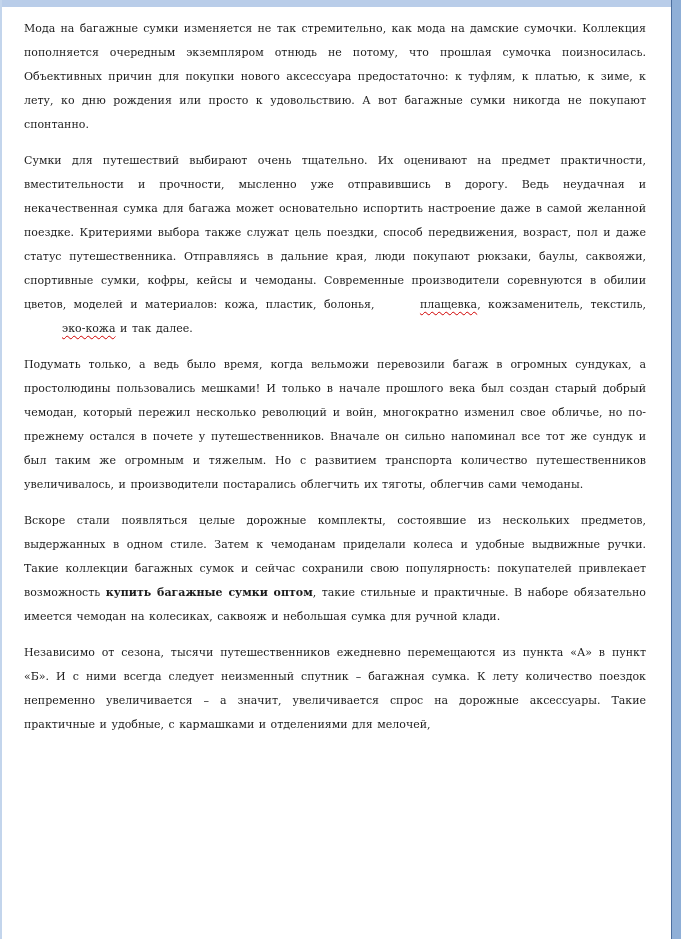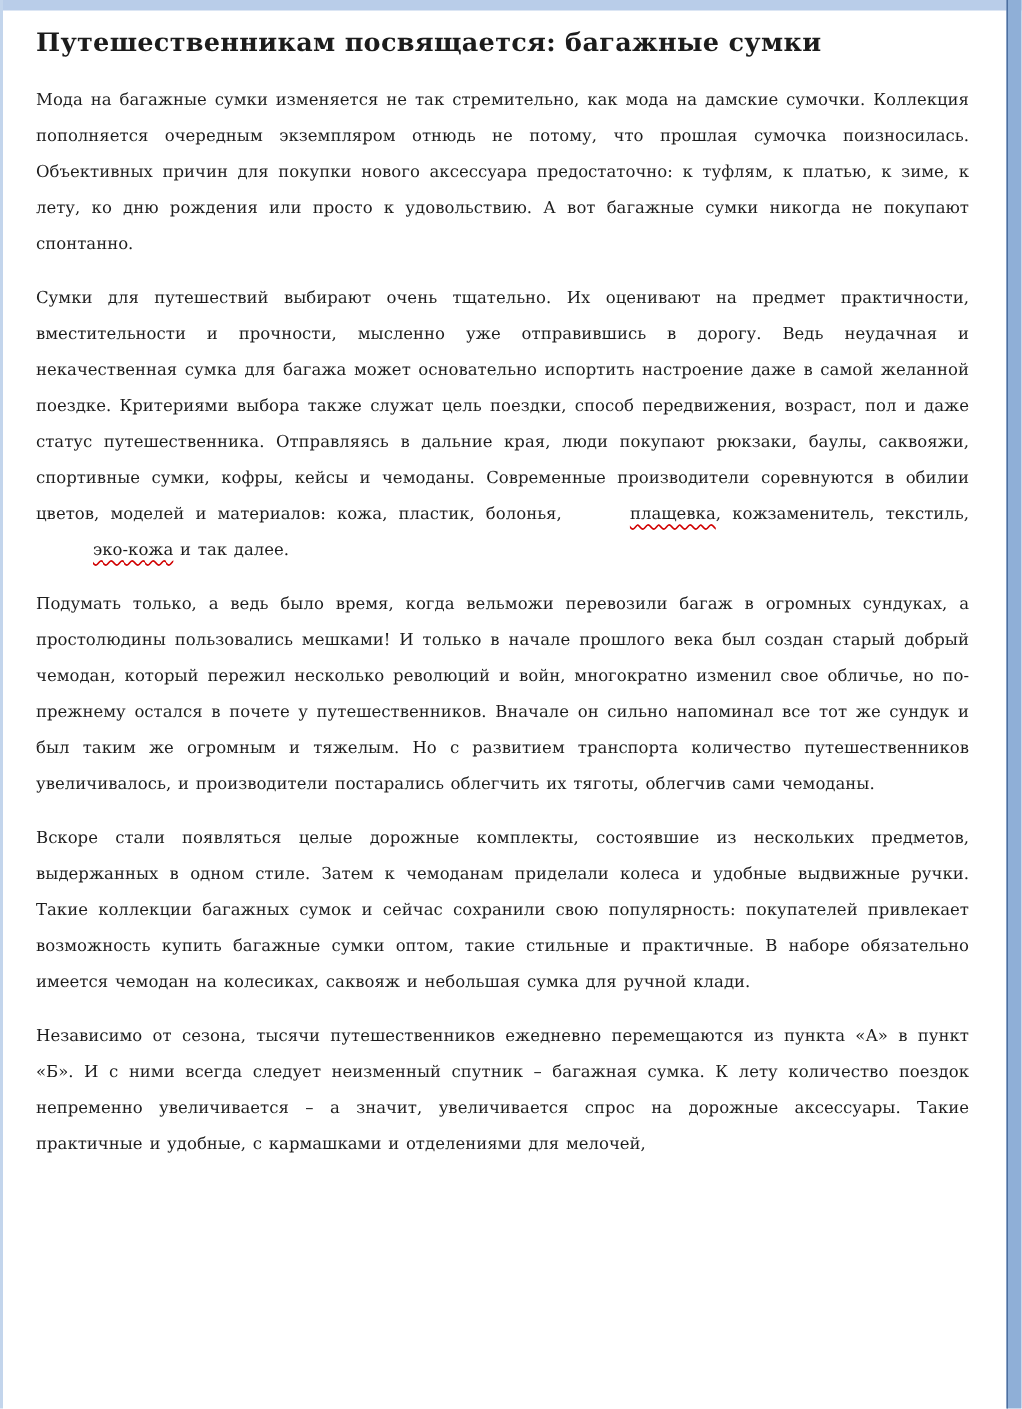--- a/index.html
+++ b/index.html
@@ -64,39 +64,38 @@
     letter-spacing: 0.2px;
   }
   p.doc-par {
     font-size: 11px;
     line-height: 24px;
     text-align: justify;
     margin: 0 0 12px 0;
     word-spacing: 1px;
   }
   p.doc-par:last-child { margin-bottom: 0; }
-  .bold { font-weight: normal; }
+  .bold { font-weight: bold; }
   .misspelled {
     text-decoration-line: underline;
     text-decoration-style: wavy;
     text-decoration-color: var(--squiggle);
     text-decoration-thickness: 1px;
     text-underline-offset: 3px;
     margin-left: 38px;
   }
 </style>
 </head>
 <body>
 
 <div class="edge-top"></div>
 <div class="edge-left"></div>
 <div class="edge-right"></div>
 
 <div class="content">
-  <h1 class="doc-title">Путешественникам посвящается: багажные сумки</h1>
   <div id="paragraphs">
       <p class="doc-par"><span>Мода на багажные сумки изменяется не так стремительно, как мода на дамские сумочки. Коллекция пополняется очередным экземпляром отнюдь не потому, что прошлая сумочка поизносилась. Объективных причин для покупки нового аксессуара предостаточно: к туфлям, к платью, к зиме, к лету, ко дню рождения или просто к удовольствию. А вот багажные сумки никогда не покупают спонтанно.</span></p>
       <p class="doc-par"><span>Сумки для путешествий выбирают очень тщательно. Их оценивают на предмет практичности, вместительности и прочности, мысленно уже отправившись в дорогу. Ведь неудачная и некачественная сумка для багажа может основательно испортить настроение даже в самой желанной поездке. Критериями выбора также служат цель поездки, способ передвижения, возраст, пол и даже статус путешественника. Отправляясь в дальние края, люди покупают рюкзаки, баулы, саквояжи, спортивные сумки, кофры, кейсы и чемоданы. Современные производители соревнуются в обилии цветов, моделей и материалов: кожа, пластик, болонья, </span><span class="misspelled">плащевка</span><span>, кожзаменитель, текстиль, </span><span class="misspelled">эко-кожа</span><span> и так далее.</span></p>
       <p class="doc-par"><span>Подумать только, а ведь было время, когда вельможи перевозили багаж в огромных сундуках, а простолюдины пользовались мешками! И только в начале прошлого века был создан старый добрый чемодан, который пережил несколько революций и войн, многократно изменил свое обличье, но по-прежнему остался в почете у путешественников. Вначале он сильно напоминал все тот же сундук и был таким же огромным и тяжелым. Но с развитием транспорта количество путешественников увеличивалось, и производители постарались облегчить их тяготы, облегчив сами чемоданы.</span></p>
       <p class="doc-par"><span>Вскоре стали появляться целые дорожные комплекты, состоявшие из нескольких предметов, выдержанных в одном стиле. Затем к чемоданам приделали колеса и удобные выдвижные ручки. Такие коллекции багажных сумок и сейчас сохранили свою популярность: покупателей привлекает возможность </span><span class="bold">купить багажные сумки оптом</span><span>, такие стильные и практичные. В наборе обязательно имеется чемодан на колесиках, саквояж и небольшая сумка для ручной клади.</span></p>
       <p class="doc-par"><span>Независимо от сезона, тысячи путешественников ежедневно перемещаются из пункта «А» в пункт «Б». И с ними всегда следует неизменный спутник – багажная сумка. К лету количество поездок непременно увеличивается – а значит, увеличивается спрос на дорожные аксессуары. Такие практичные и удобные, с кармашками и отделениями для мелочей, </span></p>
     </div>
 </div>
 
 </body></html>

